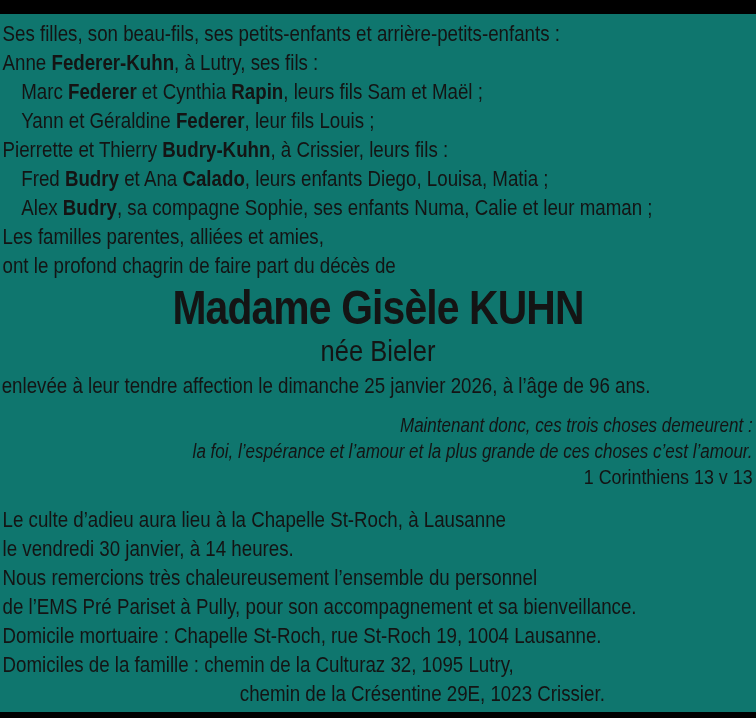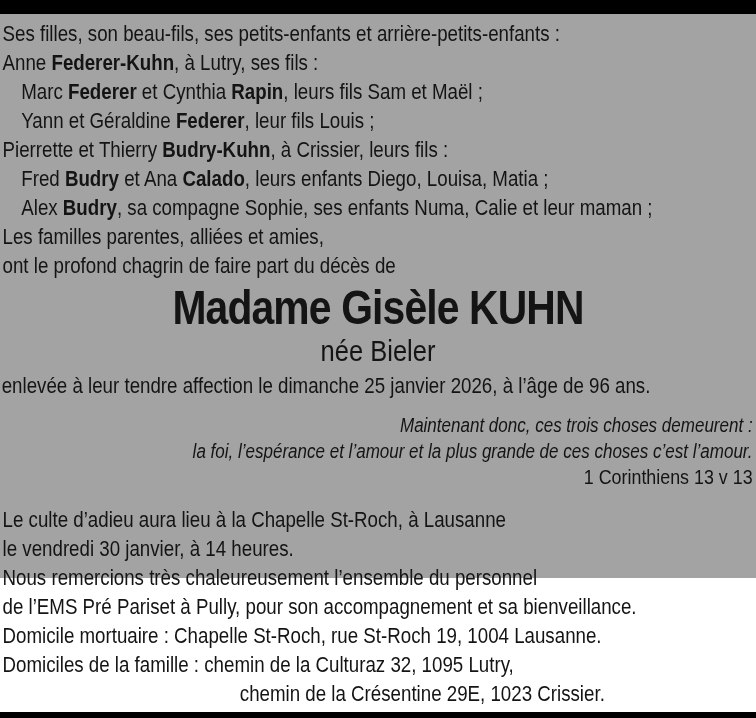--- a/index.html
+++ b/index.html
@@ -4,21 +4,21 @@
 <style>
   html, body { margin: 0; padding: 0; }
   body {
     width: 756px; height: 718px;
     background: #ffffff;
     overflow: hidden;
     position: relative;
     font-family: "Liberation Sans", sans-serif;
     color: #141414;
   }
-  .page { position: absolute; inset: 0; width: 756px; height: 578px; background: #a3a3a3; }
+  .page { position: absolute; inset: 0; width: 756px; height: 718px; background: #0f766e; }
   .bar { position: absolute; left: 0; width: 756px; background: #000; }
   .bar.top { top: 0; height: 14px; }
   .bar.bottom { top: 712px; height: 6px; }
 
   
   .content {
     position: absolute; top: 14px; left: 0;
     width: 889px;
     transform: scaleX(0.8504);
     transform-origin: 0 0;

